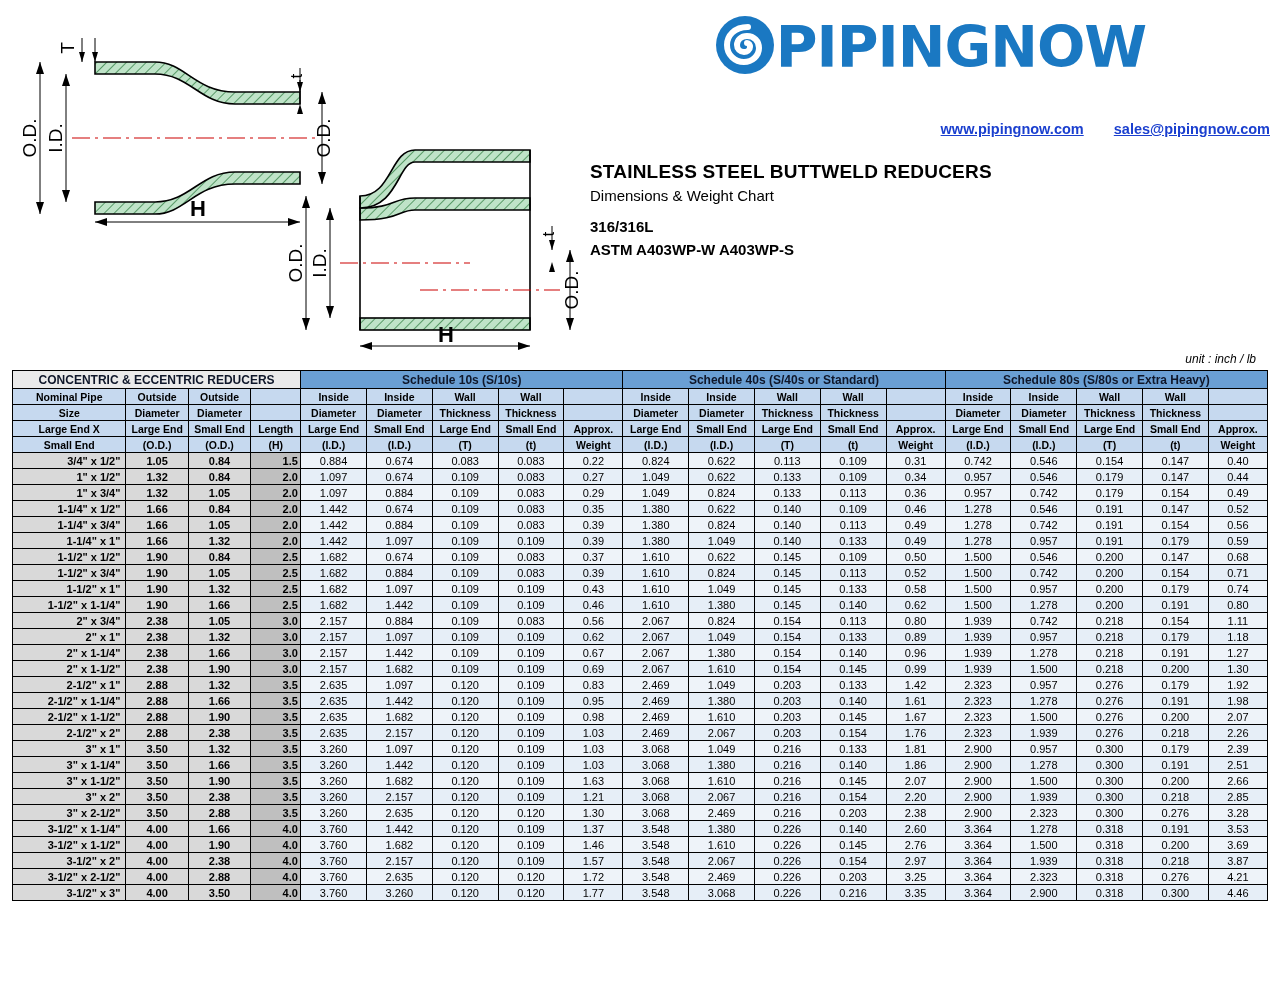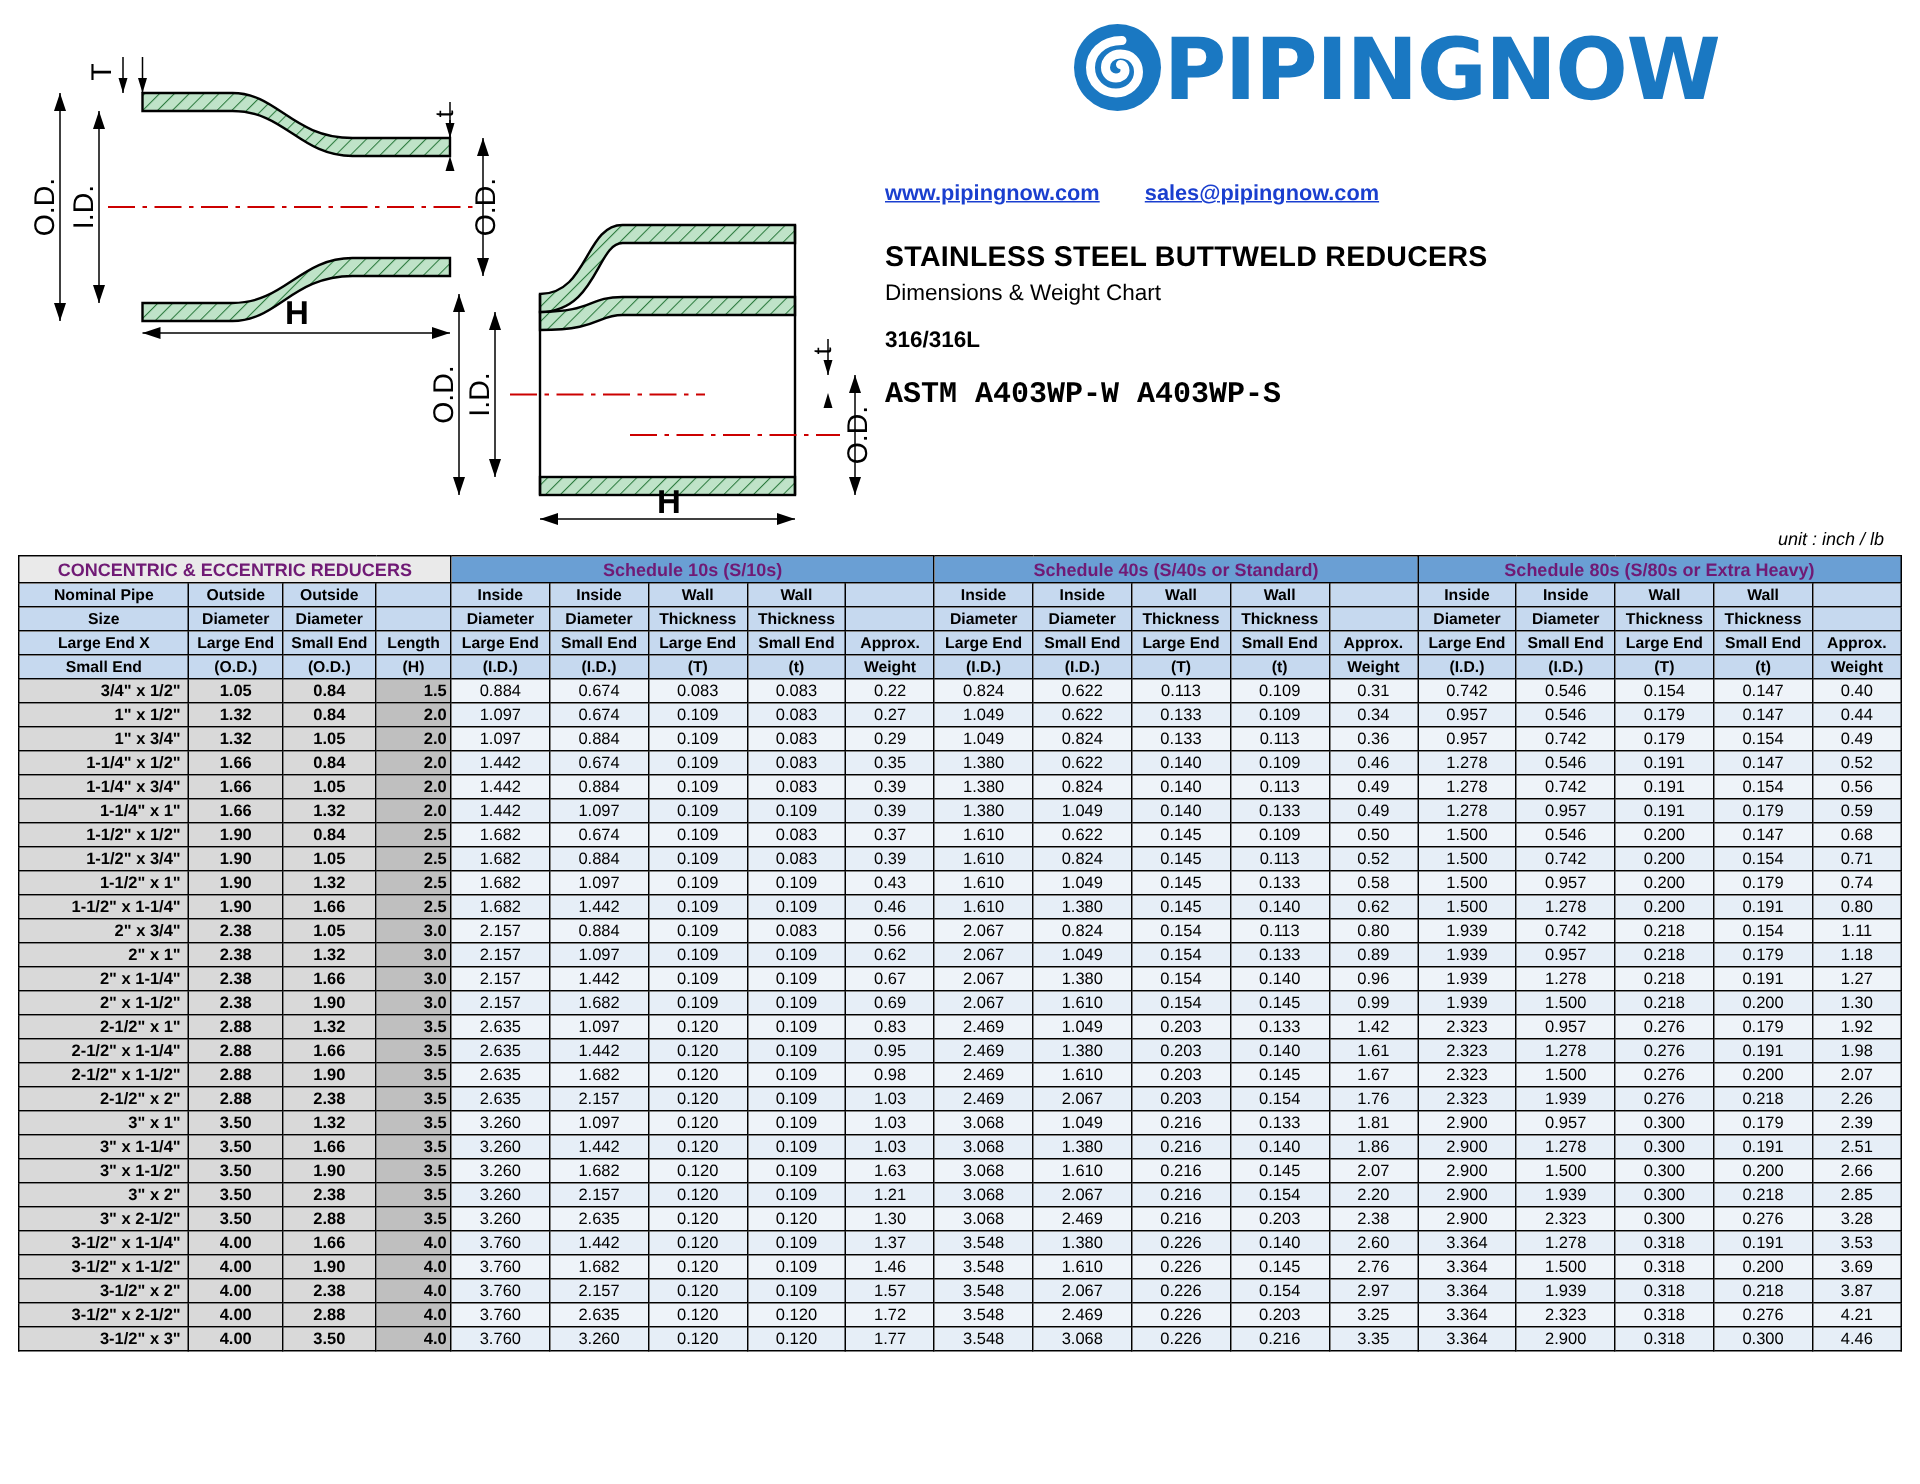--- a/index.html
+++ b/index.html
@@ -15,52 +15,52 @@
   .diagrams{position:absolute;left:0;top:0;width:600px;height:360px;}
   .brandblock{position:absolute;left:590px;top:14px;width:680px;}
   .logo-row{display:flex;align-items:flex-end;justify-content:center;}
   .logo-mark{width:62px;height:62px;flex:0 0 auto;}
   .logo-text{
     font-family:"DejaVu Sans", sans-serif;
     font-weight:bold;font-size:57px;letter-spacing:-1px;
     color:#1a78c2;line-height:1;
   }
   .links{
-    text-align:left;margin-top:45px;
+    text-align:right;margin-top:45px;
     font-size:14.5px;font-weight:bold;color:#1a3fcf;
   }
   .links a{color:#1a3fcf;text-decoration:underline;}
   .links .gap{display:inline-block;width:22px;}
   .titleblock{margin-top:24px;}
   .t1{font-size:19px;font-weight:bold;letter-spacing:.2px;}
   .t2{font-size:15px;margin-top:4px;}
   .t3{font-size:15px;font-weight:bold;margin-top:4px;}
   .t4{font-size:15px;font-weight:bold;margin-top:14px;}
-  .t5{font-size:20px;font-weight:bold;margin-top:17px;font-family:Liberation Mono, monospace;}
+  .t5{font-size:15px;font-weight:bold;margin-top:6px;}
   .unit{
     position:absolute;right:24px;top:352px;
     font-size:12px;font-style:italic;
   }
 
   
   table{
     border-collapse:collapse;table-layout:fixed;
     width:1256px;margin:0 12px;
     font-size:11px;
   }
   th,td{
     border:1px solid #000;
     text-align:center;
     padding:0;
     height:15px;
     line-height:14px;
     white-space:nowrap;
     overflow:hidden;
   }
-  .grp{background:#6a9fd4;color:#701a75;font-weight:bold;font-size:12px;height:17px;}
+  .grp{background:#6a9fd4;color:#0f172a;font-weight:bold;font-size:12px;height:17px;}
   .hd{background:#c6d9ef;font-weight:bold;font-size:10.5px;height:15px;}
   .rowhdr{background:#d9d9d9;font-weight:bold;text-align:right;padding-right:5px;font-size:11px;}
   .od{background:#d9d9d9;font-weight:bold;}
   .len{background:#bfbfbf;font-weight:bold;padding-left:29px;}
   td.val{background:#eef3f9;}
   tr:nth-child(even) td.val{background:#e6eef7;}
 
   .legend-left{background:#eaeaea;font-weight:bold;font-size:12px;}
 </style>
 </head>

